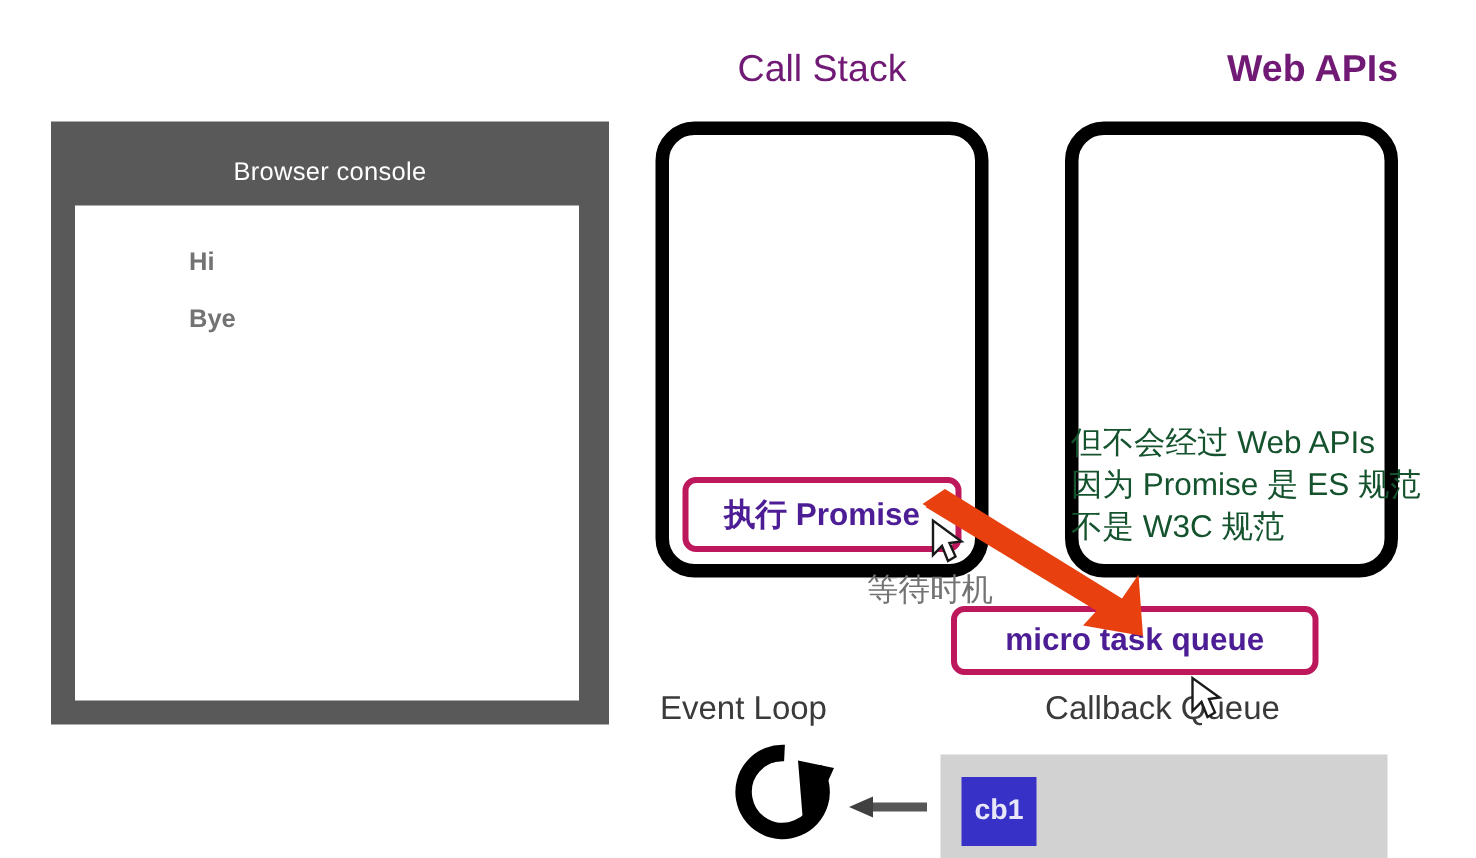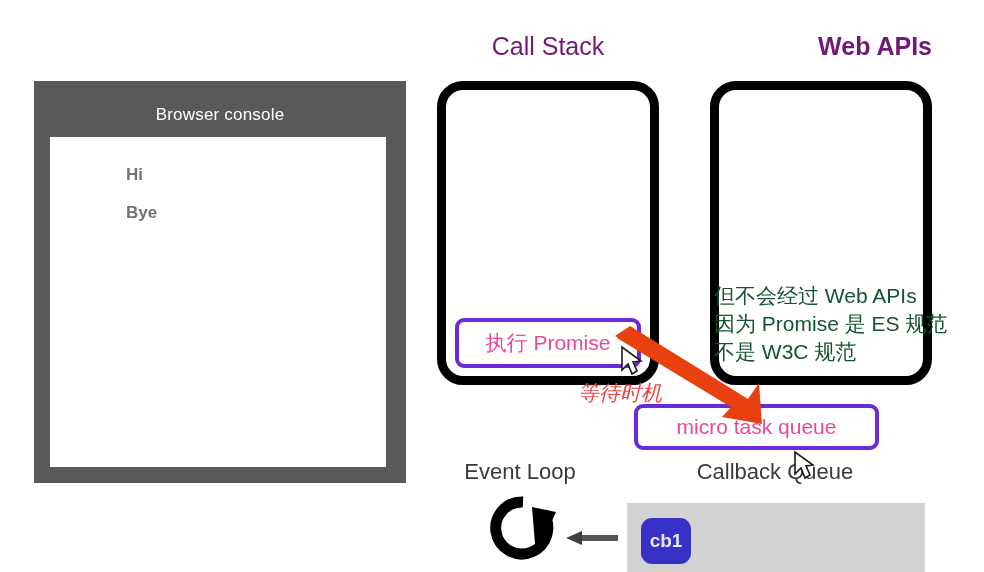--- a/index.html
+++ b/index.html
@@ -53,46 +53,47 @@
   
   .panel-heading {
     position: absolute;
     color: #701a75;
     font-size: 25px;
     font-weight: 400;
     white-space: nowrap;
   }
   #h-callstack { left: 437px; top: 32px; width: 222px; text-align: center; }
   #h-webapis   { left: 710px; top: 32px; width: 222px; text-align: right; font-weight: bold; }
-  #h-eventloop { left: 440px; top: 459px; width: 160px; text-align: center; font-size: 22px; color:#3a3a3a;}
+  #h-eventloop { left: 440px; top: 459px; width: 160px; font-size: 22px; color:#3a3a3a;}
   #h-callbackq { left: 660px; top: 459px; width: 230px; text-align: center; font-size: 22px; color:#3a3a3a;}
 
   
   .bigbox {
     position: absolute;
     top: 81px;
     width: 222px; height: 304px;
     background: #ffffff;
     border: 9px solid #000000;
     border-radius: 26px;
   }
   #box-callstack { left: 437px; }
   #box-webapis   { left: 710px; }
 
   
   .orange-box {
     position: absolute;
     background: #ffffff;
-    border: 4px solid #6d28d9;
+    border: 4px solid #be185d;
     border-radius: 9px;
     display: flex;
     align-items: center;
     justify-content: center;
-    color: #ec4899;
-    white-space: nowrap;
+    color: #4c1d95;
+    white-space: nowrap;
+    font-weight: bold;
   }
   #box-exec-promise {
     left: 455px; top: 318px;
     width: 186px; height: 50px;
     font-size: 21px;
   }
   #box-microtask {
     left: 634px; top: 404px;
     width: 245px; height: 46px;
     font-size: 21px;
@@ -103,24 +104,23 @@
     position: absolute;
     left: 714px; top: 282px;
     color: #14532d;
     font-size: 21px;
     line-height: 28px;
     white-space: nowrap;
   }
   #ann-wait {
     position: absolute;
     left: 578px; top: 379px;
-    color: #ef4444;
-    font-size: 21px;
-    white-space: nowrap;
-    font-style: italic;
+    color: #737373;
+    font-size: 21px;
+    white-space: nowrap;
   }
 
   
   #overlay {
     position: absolute;
     left: 0; top: 0;
     width: 984px; height: 572px;
     pointer-events: none;
   }
 
@@ -135,21 +135,20 @@
     position: absolute;
     left: 641px; top: 518px;
     width: 50px; height: 46px;
     background: #3731c8;
     display: flex;
     align-items: center;
     justify-content: center;
     color: #e7e7f7;
     font-size: 19px;
     font-weight: 700;
-    border-radius: 11px;
   }
 
   
   #watermark {
     position: absolute;
     left: 812px; top: 546px;
     color: #c9c9c9;
     font-size: 16px;
     white-space: nowrap;
   }

